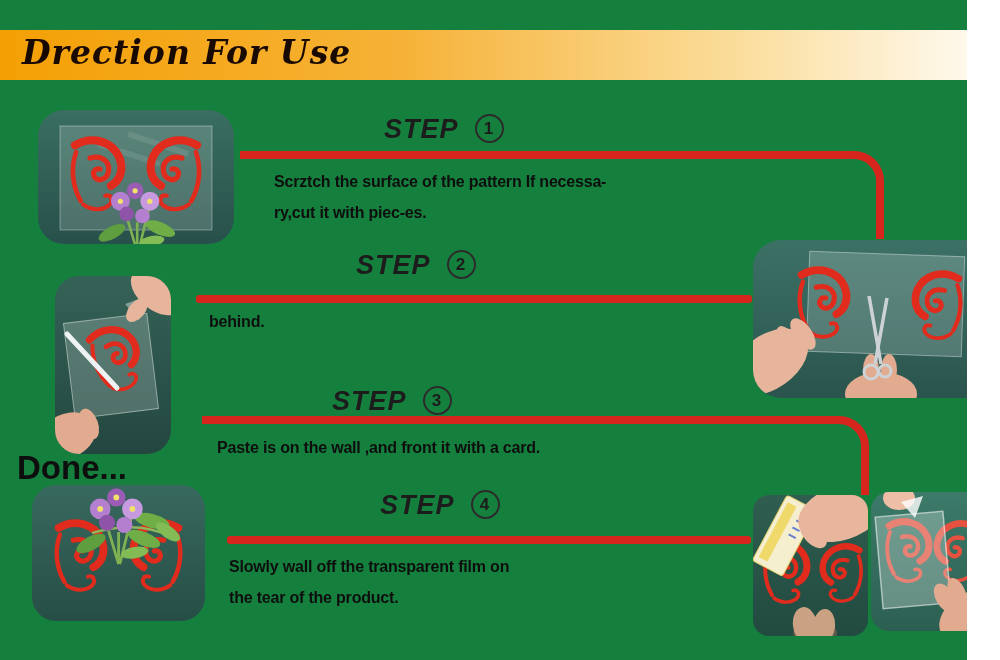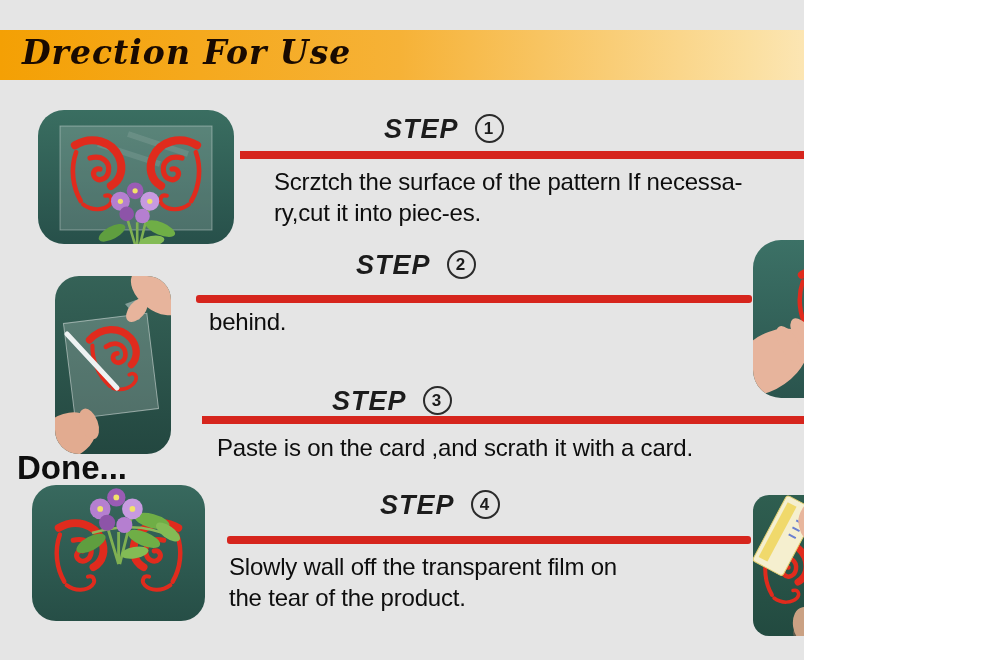--- a/index.html
+++ b/index.html
@@ -1,16 +1,16 @@
 <!DOCTYPE html>
 <html><head>
 <meta charset="utf-8">
 <style>
   html,body{margin:0;padding:0;background:#ffffff;}
-  .canvas{position:relative;width:804px;height:660px;background:#e5e5e5;overflow:hidden;
+  .canvas{position:relative;width:967px;height:660px;background:#15803d;overflow:hidden;
           font-family:"Liberation Sans",sans-serif;}
   
   .banner{position:absolute;left:0;top:30px;width:1000px;height:50px;
           background:linear-gradient(90deg,#f4a004 0%,#f6b237 40%,#fbdfa0 75%,#fffdf8 100%);}
   .banner-title{position:absolute;left:22px;top:3px;
           font-family:"DejaVu Serif",serif;font-style:italic;font-weight:700;
           font-size:33px;color:#190a01;letter-spacing:1px;white-space:nowrap;}
   
   .step-label{position:absolute;display:flex;align-items:center;gap:16px;
           font-style:italic;font-weight:600;font-size:27px;color:#1c1c1c;letter-spacing:1px;}
@@ -23,21 +23,21 @@
   #sl4{left:380px;top:490px}
   
   .hline{position:absolute;height:8px;background:#d6251d;border-radius:3px;}
   #line2{left:196px;top:295px;width:556px}
   #line4{left:227px;top:536px;width:524px}
   .elbow{position:absolute;border-top:8px solid #d6251d;border-right:8px solid #d6251d;
          border-top-right-radius:30px;}
   #elbow1{left:240px;top:151px;width:636px;height:80px}
   #elbow3{left:202px;top:416px;width:659px;height:71px}
   
-  .step-text{position:absolute;font-weight:400;font-size:24px;line-height:31px;
+  .step-text{position:absolute;font-weight:700;font-size:16px;line-height:31px;
              color:#0e0e0e;letter-spacing:-0.2px;white-space:nowrap;}
   #t1{left:274px;top:166px}
   #t2{left:209px;top:306px}
   #t3{left:217px;top:432px}
   #t4{left:229px;top:551px}
   .done{position:absolute;left:17px;top:449px;font-weight:700;font-size:33px;color:#0e0e0e;}
   
   .photo{position:absolute;display:block;}
   #p1{left:38px;top:110px}
   #pscissors{left:753px;top:240px}
@@ -99,27 +99,27 @@
     <span class="circ">4</span>
   </div>
 
   <div class="elbow" id="elbow1"></div>
   <div class="hline" id="line2"></div>
   <div class="elbow" id="elbow3"></div>
   <div class="hline" id="line4"></div>
 
   <div class="step-text" id="t1">
     <div>Scrztch the surface of the pattern If necessa-</div>
-    <div>ry,cut it into piec-es.</div>
+    <div>ry,cut it with piec-es.</div>
   </div>
   <div class="step-text" id="t2">
     <div>behind.</div>
   </div>
   <div class="step-text" id="t3">
-    <div>Paste is on the card ,and scrath it with a card.</div>
+    <div>Paste is on the wall ,and front it with a card.</div>
   </div>
   <div class="step-text" id="t4">
     <div>Slowly wall off the transparent film on</div>
     <div>the tear of the product.</div>
   </div>
 
   <div class="done">Done...</div>
 
   <svg class="photo" id="p1" width="196" height="134" viewBox="0 0 196 134">
     <defs>

